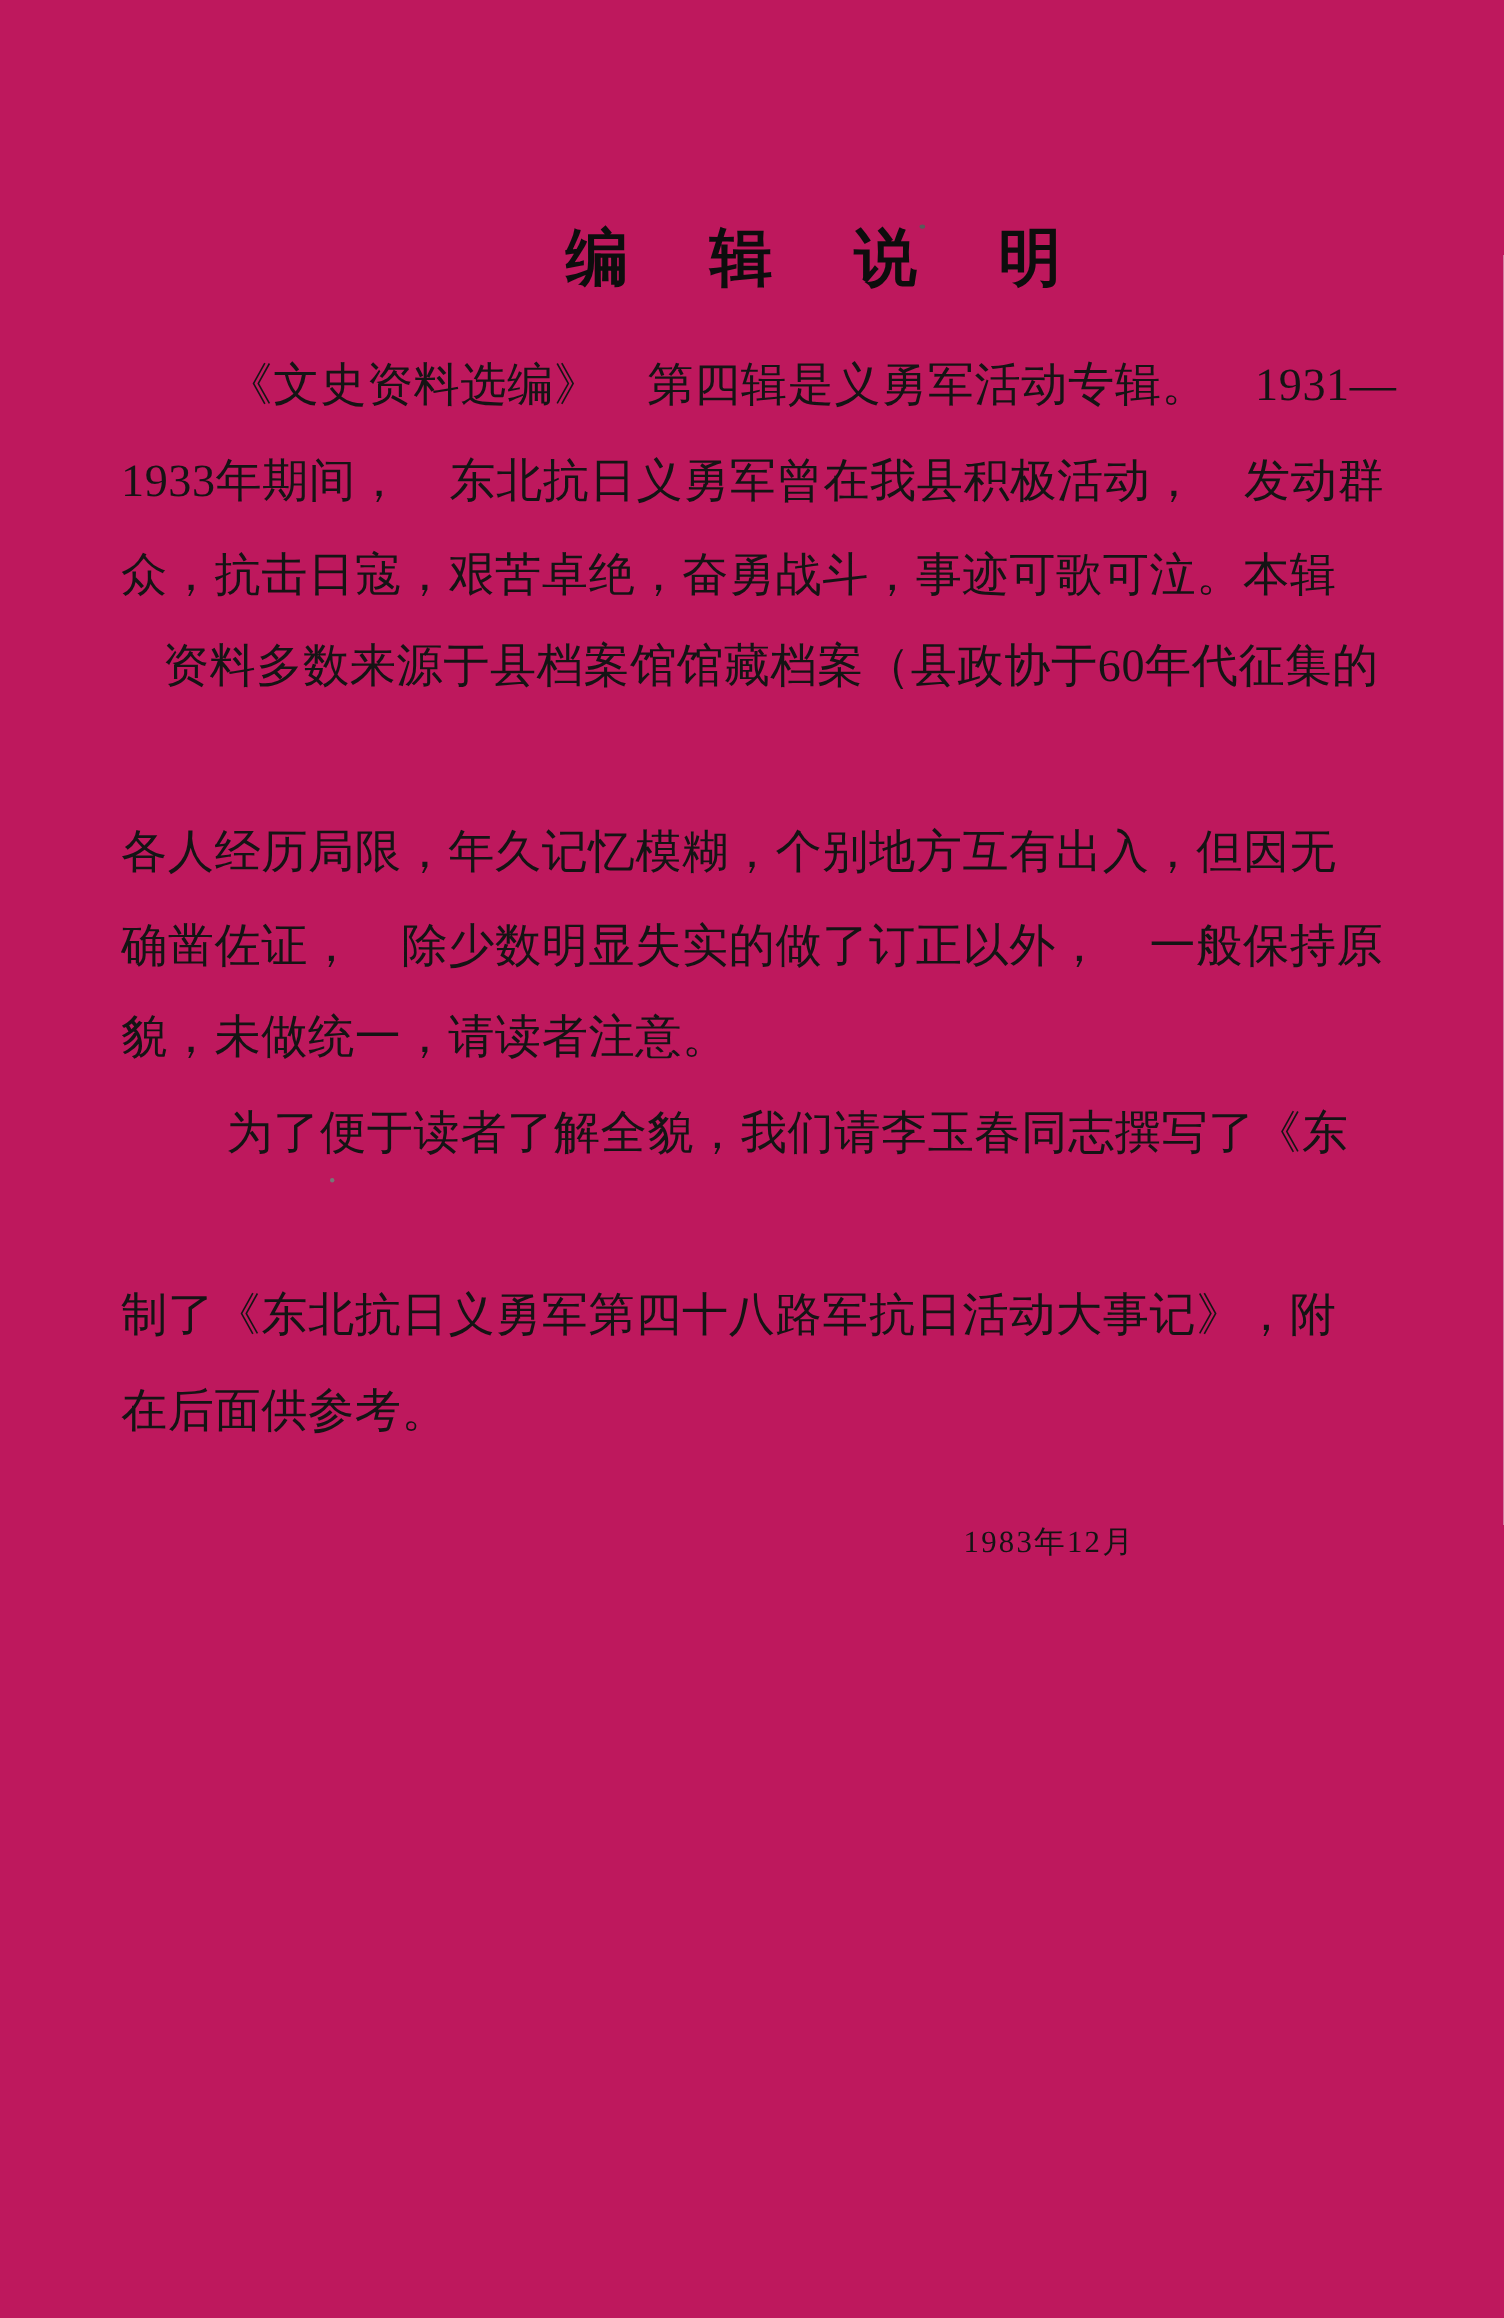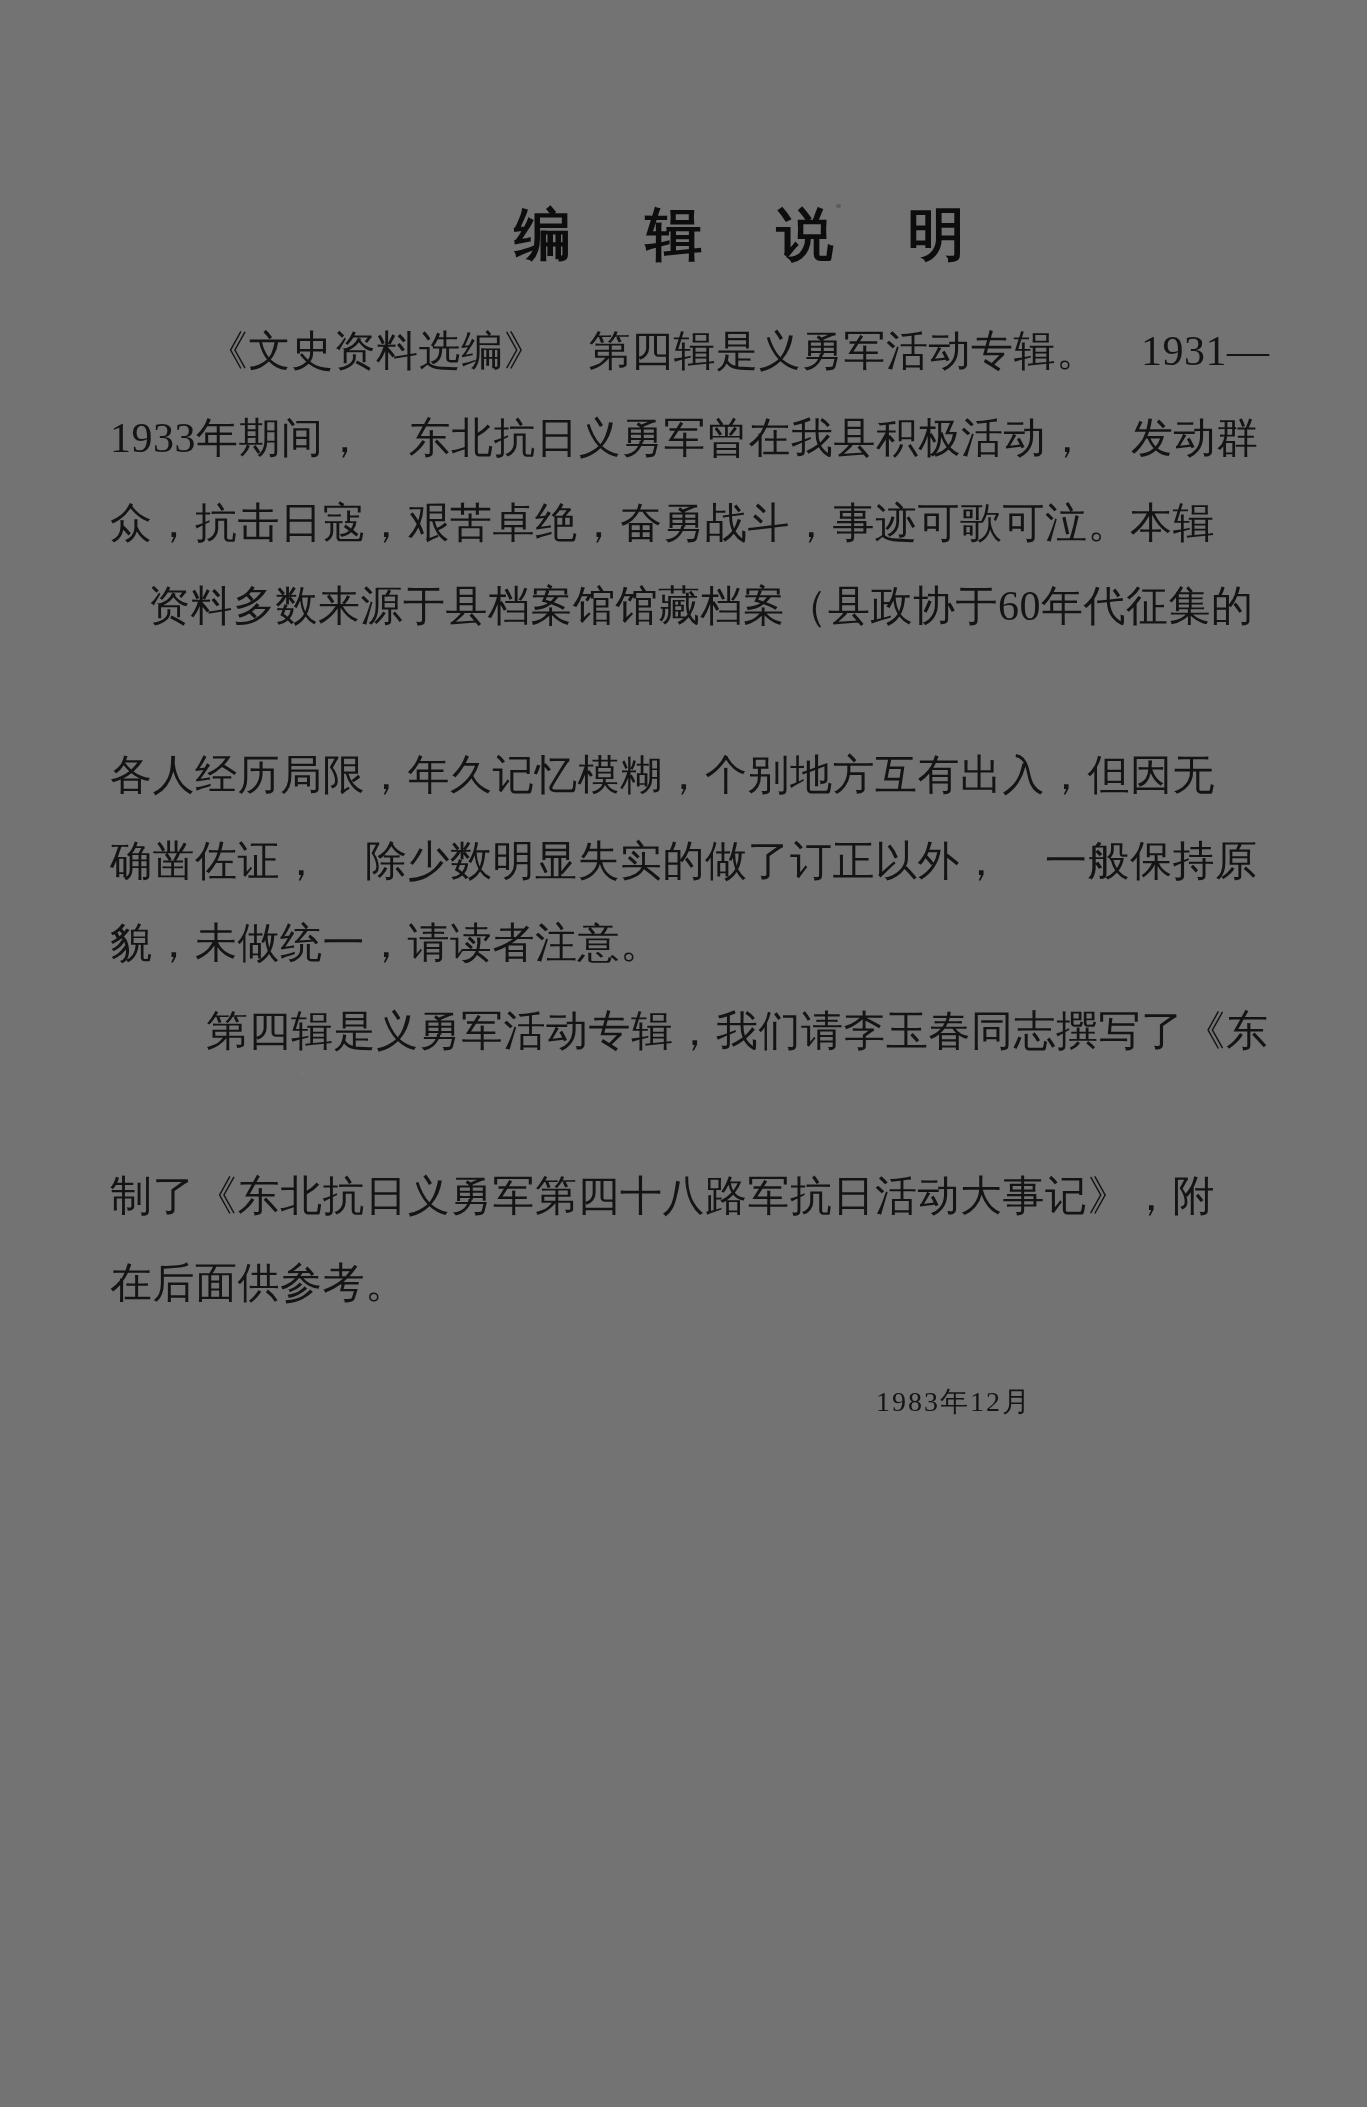--- a/index.html
+++ b/index.html
@@ -5,21 +5,21 @@
   html, body {
     margin: 0;
     padding: 0;
     background: #e8e8e8;
   }
   #page {
     position: relative;
     width: 1367px;
     height: 2107px;
     margin: 0 auto;
-    background: #737373;
+    background: #be185d;
     overflow: hidden;
     font-family: "Liberation Serif", "DejaVu Serif", serif;
     color: #111111;
   }
   #doc-title {
     position: absolute;
     top: 197px;
     left: 514px;
     font-size: 57px;
     font-weight: 700;
@@ -64,21 +64,21 @@
   <div id="doc-title">编 辑 说 明</div>
 
   <div id="body-lines">
       <div class="bline indented" style="top: 328px;">《文史资料选编》　第四辑是义勇军活动专辑。　1931—</div>
       <div class="bline" style="top: 415px;">1933年期间，　东北抗日义勇军曾在我县积极活动，　发动群</div>
       <div class="bline" style="top: 500px;">众，抗击日寇，艰苦卓绝，奋勇战斗，事迹可歌可泣。本辑</div>
       <div class="bline" style="top: 583px; margin-left: 38px;">资料多数来源于县档案馆馆藏档案（县政协于60年代征集的</div>
       <div class="bline" style="top: 752px;">各人经历局限，年久记忆模糊，个别地方互有出入，但因无</div>
       <div class="bline" style="top: 838px;">确凿佐证，　除少数明显失实的做了订正以外，　一般保持原</div>
       <div class="bline" style="top: 920px;">貌，未做统一，请读者注意。</div>
-      <div class="bline indented" style="top: 1008px;">第四辑是义勇军活动专辑，我们请李玉春同志撰写了《东</div>
+      <div class="bline indented" style="top: 1008px;">为了便于读者了解全貌，我们请李玉春同志撰写了《东</div>
       <div class="bline" style="top: 1173px;">制了《东北抗日义勇军第四十八路军抗日活动大事记》，附</div>
       <div class="bline" style="top: 1260px;">在后面供参考。</div>
     </div>
 
   <div id="doc-date">1983年12月</div>
 
   <div class="speck" id="speck-1"></div>
   <div class="speck" id="speck-2"></div>
 </div>
 

